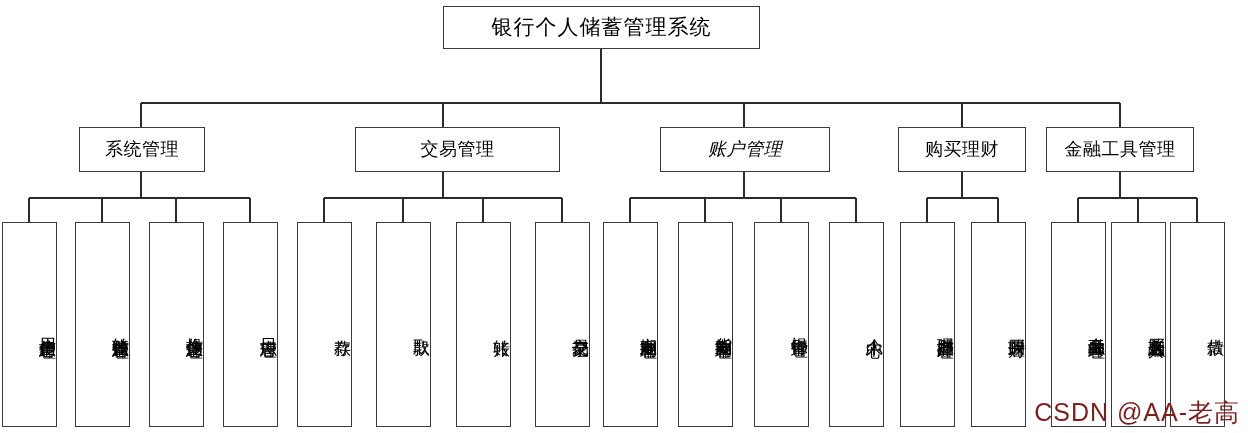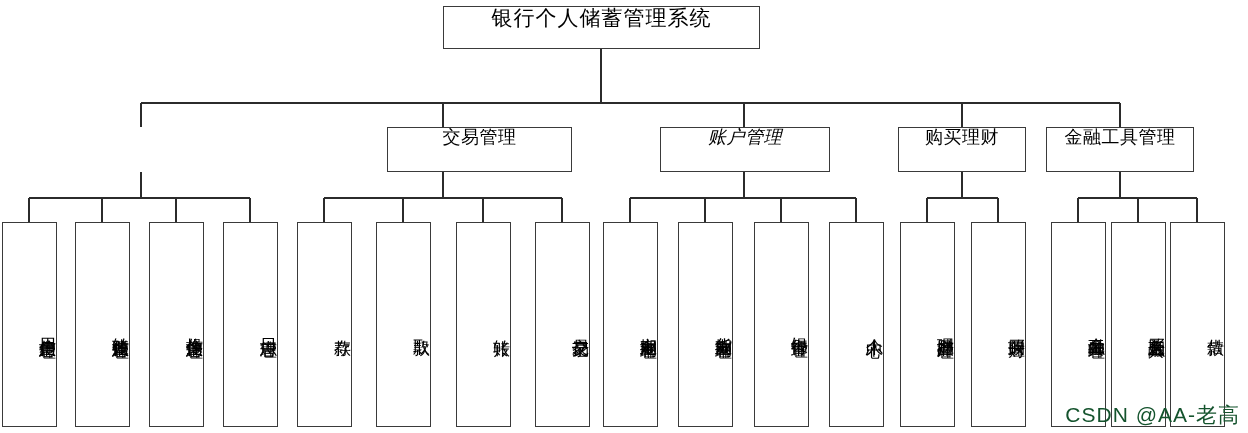--- a/index.html
+++ b/index.html
@@ -14,21 +14,21 @@
   
   #wires{position:absolute;left:0;top:0;width:1248px;height:433px;}
   #wires line{stroke:#2b2b2b;stroke-width:1.6;shape-rendering:crispEdges;}
 
   
   .node{
     position:absolute;
     box-sizing:border-box;
     background:#ffffff;
     border:1.6px solid #3a3a3a;
-    display:flex;justify-content:center;
+    display:flex;align-items:center;justify-content:center;
     color:#000000;
     line-height:1.05;
   }
   .root{
     font-size:21px;
     letter-spacing:1px;
   }
   .lvl2{
     font-size:18px;
     letter-spacing:0.5px;
@@ -46,22 +46,22 @@
   .leaf .txt{
     writing-mode:vertical-rl;
     text-orientation:upright;
     white-space:nowrap;
   }
 
   
   #watermark{
     position:absolute;
     right:8px;bottom:4px;
-    font-size:21px;
-    color:#14532d;
+    font-size:25px;
+    color:#7f1d1d;
     letter-spacing:1px;
     pointer-events:none;
     user-select:none;
     white-space:nowrap;
   }
 </style>
 </head>
 <body>
 
 <div id="canvas">
@@ -108,21 +108,24 @@
     <line x1="1078" y1="198" x2="1197" y2="198"></line>
     <line x1="1078" y1="198" x2="1078" y2="222"></line>
     <line x1="1138" y1="198" x2="1138" y2="222"></line>
     <line x1="1197" y1="198" x2="1197" y2="222"></line>
   </svg>
 
   <div class="node root" style="left:443px;top:6px;width:317px;height:43px;">
     <span class="txt">银行个人储蓄管理系统</span>
   </div>
 
-  <div class="node lvl2" style="left:355px;top:127px;width:185px;height:45px;margin-left:32px;">
+  <div class="node lvl2" style="left:79px;top:127px;width:126px;height:45px;">
+    <span class="txt">系统管理</span>
+  </div>
+  <div class="node lvl2" style="left:355px;top:127px;width:205px;height:45px;">
     <span class="txt">交易管理</span>
   </div>
   <div class="node lvl2" style="left:660px;top:127px;width:170px;height:45px;font-style:italic;">
     <span class="txt">账户管理</span>
   </div>
   <div class="node lvl2" style="left:898px;top:127px;width:128px;height:45px;">
     <span class="txt">购买理财</span>
   </div>
   <div class="node lvl2" style="left:1046px;top:127px;width:148px;height:45px;">
     <span class="txt">金融工具管理</span>

